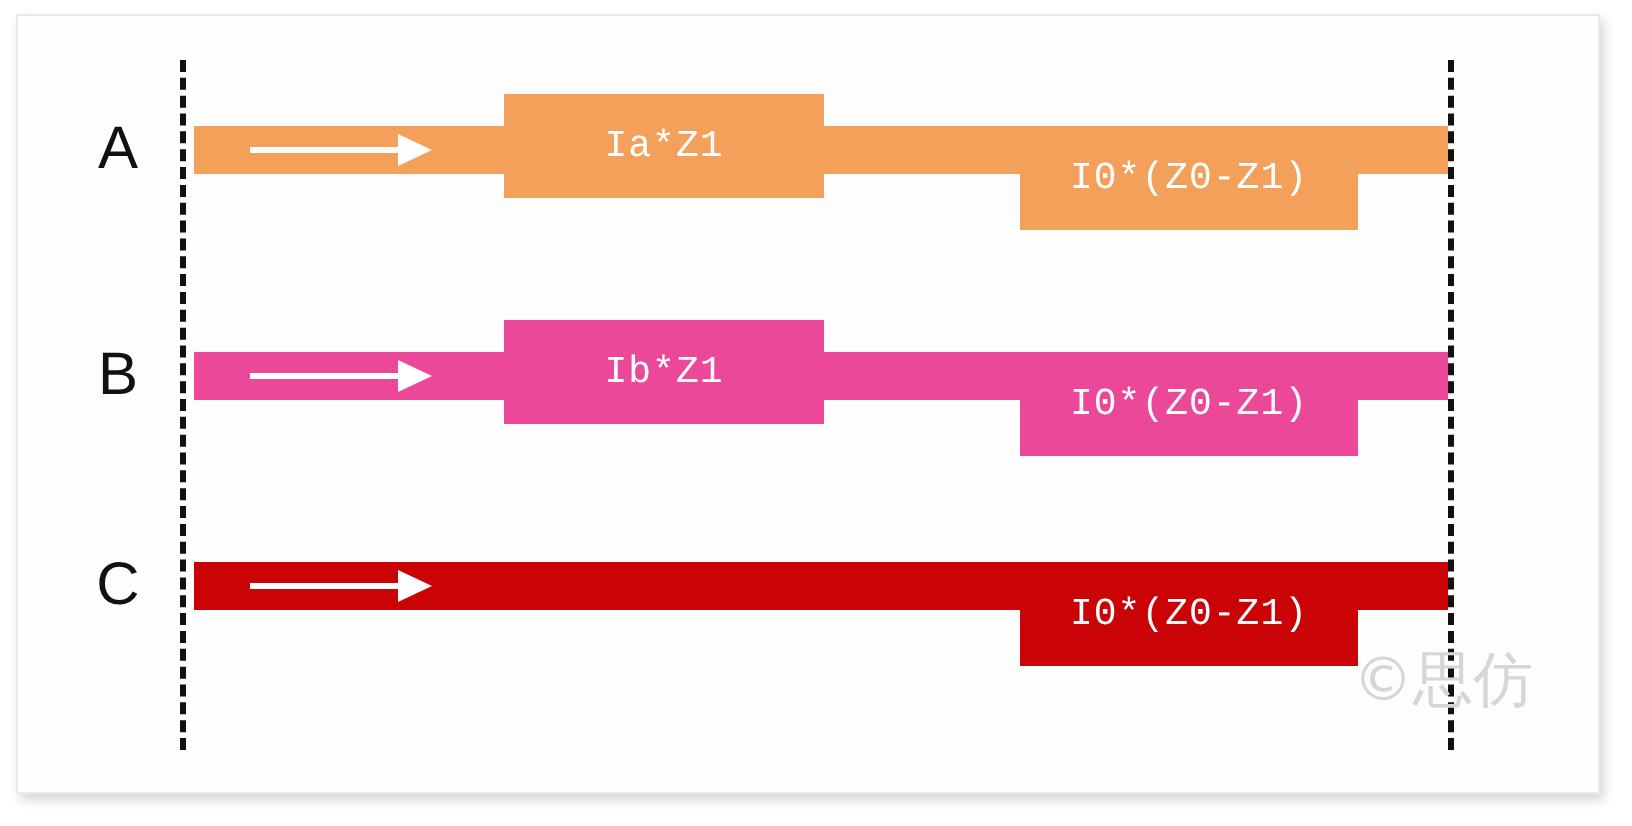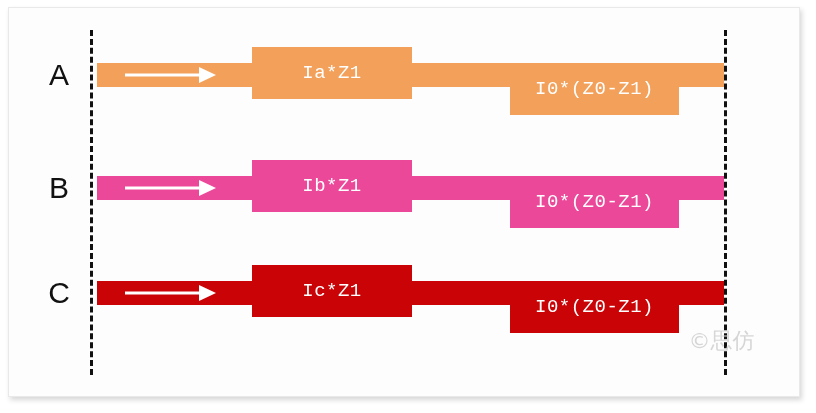--- a/index.html
+++ b/index.html
@@ -105,21 +105,21 @@
 
   
   #watermark {
     position: absolute;
     left: 640px;
     top: 318px;
     width: 145px;
     text-align: center;
     color: #d6d6d6;
     font-family: "DejaVu Sans", sans-serif;
-    font-size: 22px;
+    font-size: 30px;
     line-height: 30px;
     user-select: none;
   }
   #watermark div { white-space: nowrap; }
 </style>
 </head>
 <body>
 
 <div id="diagram-card">
 
@@ -157,21 +157,20 @@
   <div class="phase-label" style="top:270px;">C</div>
 
   <div class="phase-row" id="row-c">
     <div class="conductor"></div>
 
     <svg class="arrow-svg" viewBox="0 0 95 24">
       <line x1="2" y1="12" x2="80" y2="12" stroke="#ffffff" stroke-width="3"></line>
       <polygon points="76,4 93,12 76,20" fill="#ffffff"></polygon>
     </svg>
 
-    <div class="block block-1">Ic*Z1</div>
     <div class="block block-2">I0*(Z0-Z1)</div>
   </div>
 
   <div id="watermark">
     <div>©思仿</div>
   </div>
 
 </div>
 
 </body></html>

